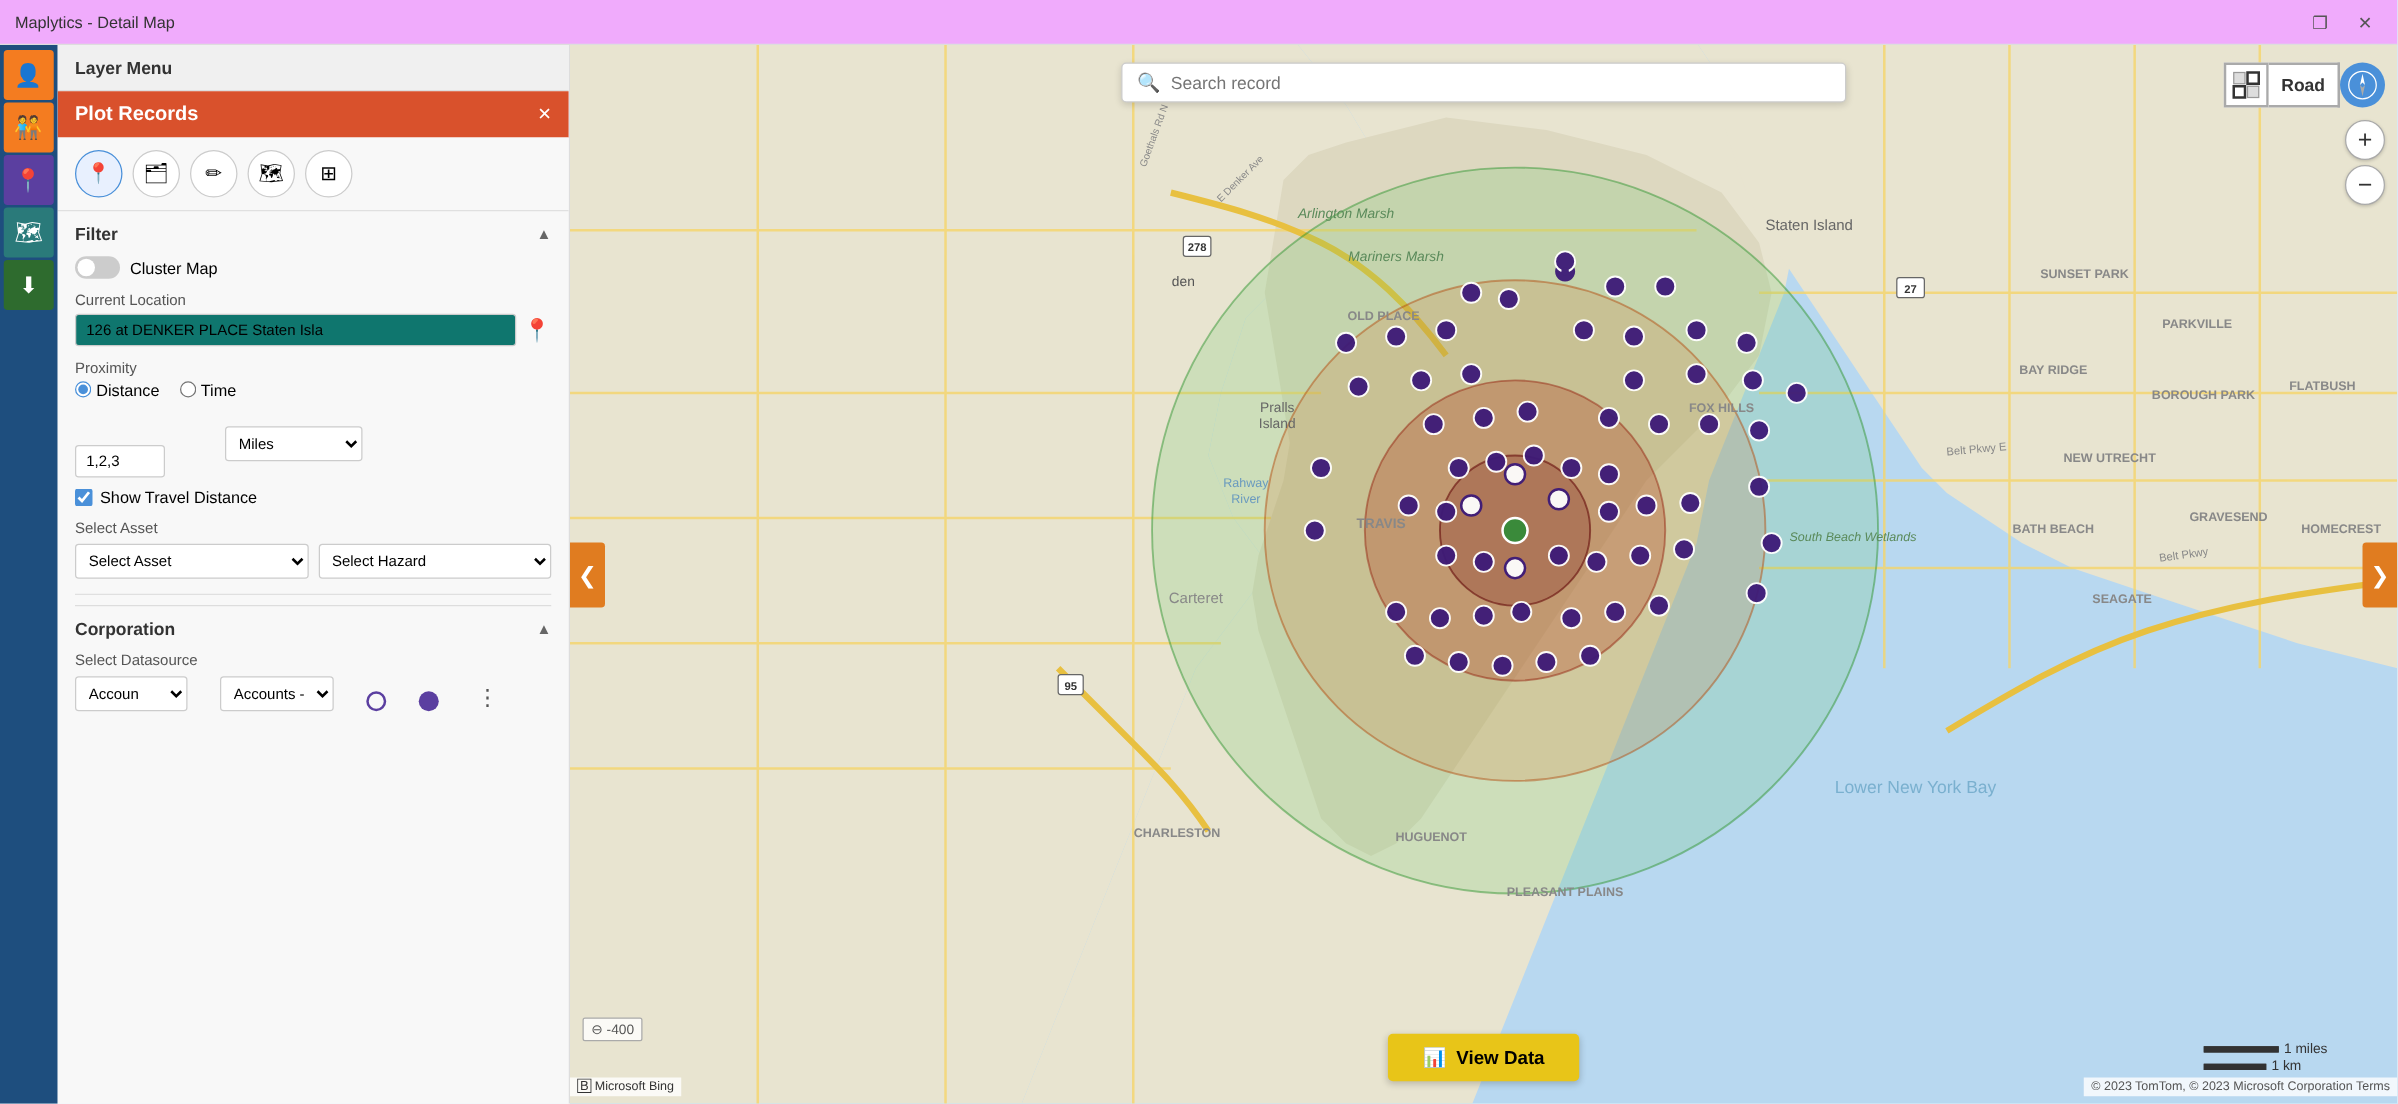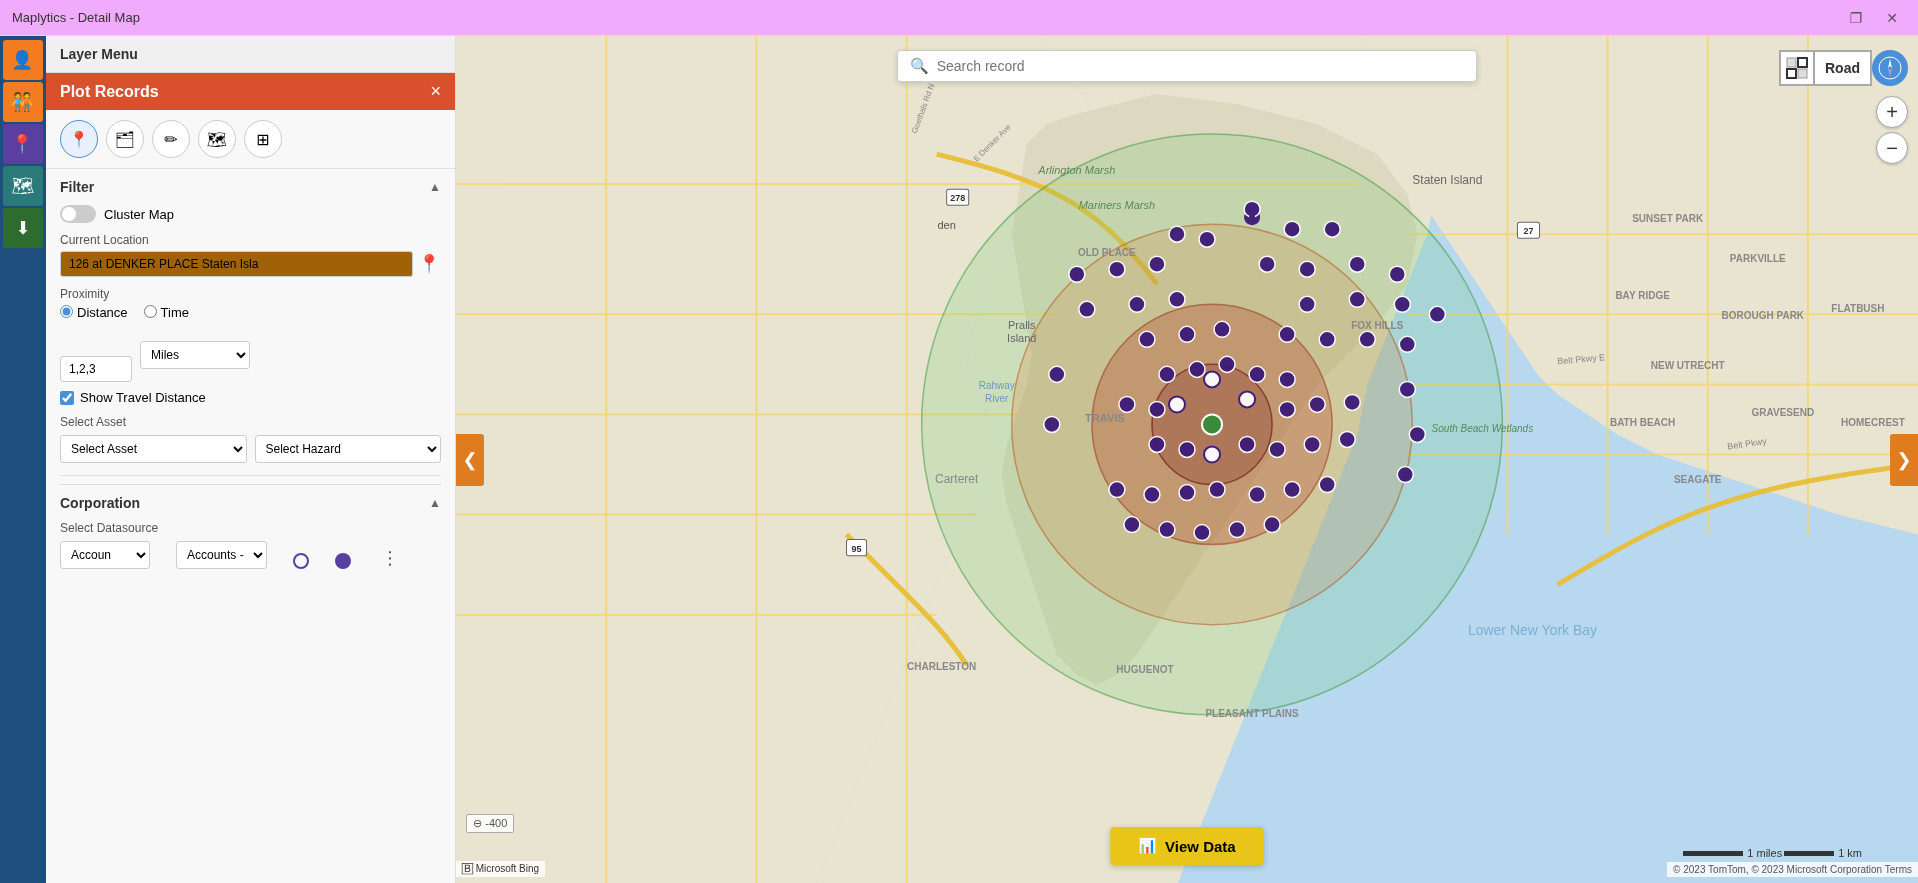--- a/index.html
+++ b/index.html
@@ -142,21 +142,21 @@
 
     
     .field-label { font-size: 12px; color: #555; margin-bottom: 4px; }
     .location-row { display: flex; align-items: center; gap: 6px; margin-bottom: 10px; }
     .location-input {
       flex: 1;
       border: 1px solid #ccc;
       border-radius: 3px;
       padding: 5px 8px;
       font-size: 12px;
-      background: #a16207;
+      background: #0f766e;
     }
     .location-pin { font-size: 18px; color: #3a8a3a; cursor: pointer; }
 
     
     .proximity-row { display: flex; align-items: center; gap: 16px; margin-bottom: 8px; }
     .radio-label { display: flex; align-items: flex-start; gap: 4px; font-size: 13px; cursor: pointer; }
     input[type="radio"] { accent-color: #4a90d9; }
 
     .distance-row { display: flex; align-items: center; gap: 8px; margin-bottom: 8px; }
     .dist-input {
@@ -167,20 +167,21 @@
       font-size: 12px;
       margin-top: 28px;
     }
     .dist-select {
       width: 110px;
       border: 1px solid #ccc;
       border-radius: 3px;
       padding: 5px 6px;
       font-size: 12px;
       background: #fff;
+      margin-left: 40px;
     }
 
     .checkbox-row { display: flex; align-items: center; gap: 6px; margin-bottom: 10px; font-size: 13px; }
     input[type="checkbox"] { accent-color: #4a90d9; width: 14px; height: 14px; }
 
     
     .select-asset-section { margin-bottom: 12px; }
     .select-asset-row { display: flex; gap: 8px; margin-top: 6px; }
     .asset-select {
       flex: 1;
@@ -357,22 +358,22 @@
 
     
     #scale-bar {
       position: absolute;
       bottom: 24px;
       right: 56px;
       z-index: 20;
       font-size: 11px;
       color: #333;
       display: flex;
-      flex-direction: row;
-      align-items: center;
+      flex-direction: column;
+      align-items: flex-start;
       gap: 2px;
     }
     .scale-line {
       display: flex;
       align-items: center;
       gap: 4px;
     }
     .scale-bar-visual {
       height: 5px;
       background: #333;

